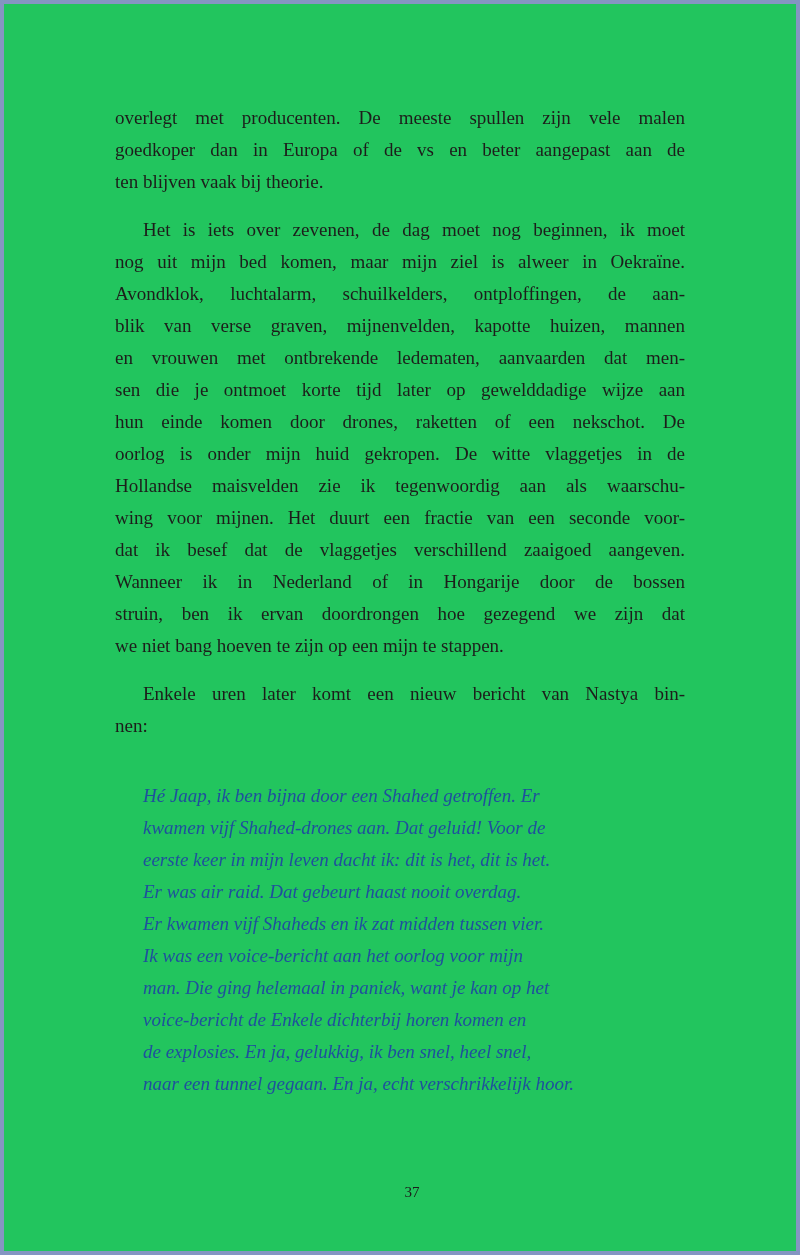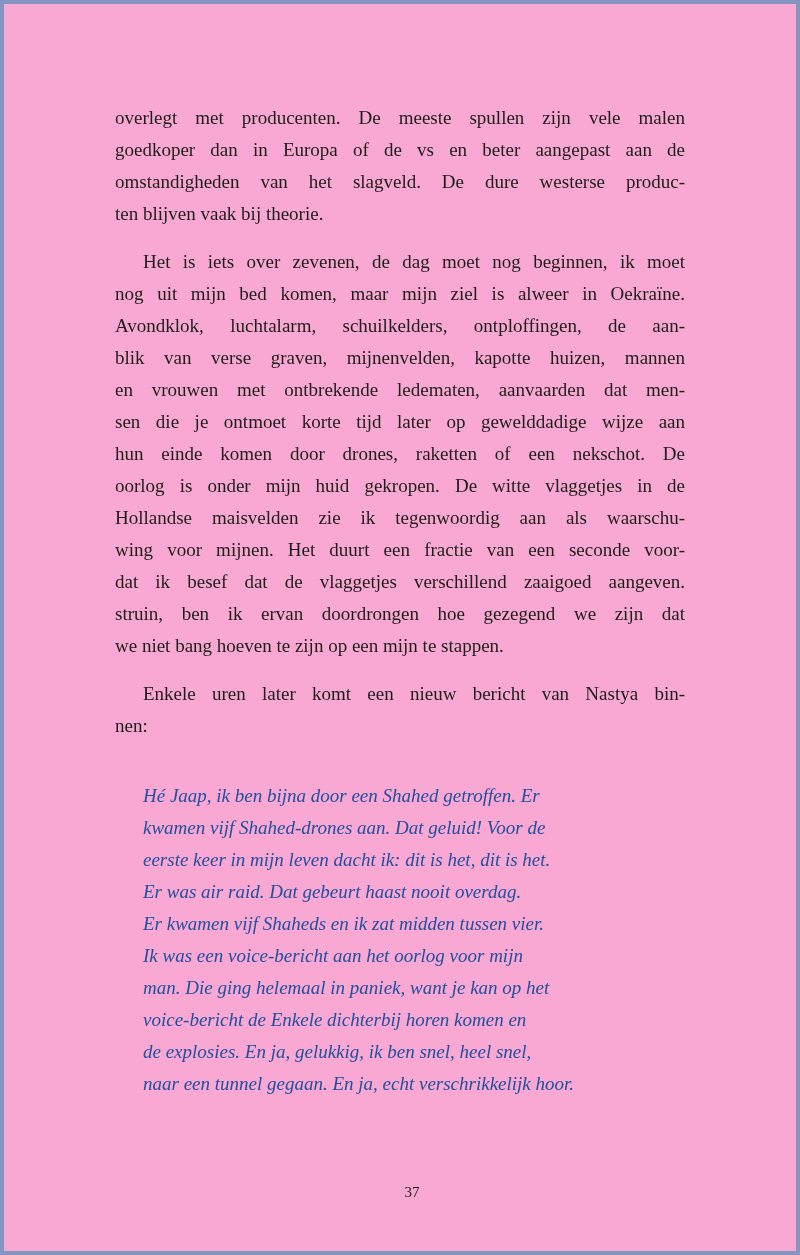--- a/index.html
+++ b/index.html
@@ -6,21 +6,21 @@
     --frame: #8595c2;
     --bodytext: #1d1d1b;
     --quotetext: #1f4f9d;
   }
   * { margin: 0; padding: 0; box-sizing: border-box; }
   html, body { background: #ffffff; }
   .page {
     position: relative;
     width: 800px;
     height: 1255px;
-    background: #f9a8d4;
+    background: #22c55e;
     border: 4px solid var(--frame);
     overflow: hidden;
     font-family: "Liberation Serif", "DejaVu Serif", serif;
   }
   .text-block {
     margin: 0 111px;           
     padding-top: 98px;
     width: 570px;
   }
   .line {
@@ -61,35 +61,35 @@
 </style>
 </head>
 <body>
 
 <div class="page">
   <div class="text-block">
     <div id="paragraphs">
         <div class="para">
           <div class="line">overlegt met producenten. De meeste spullen zijn vele malen</div>
           <div class="line">goedkoper dan in Europa of de vs en beter aangepast aan de</div>
-          <div class="line">omstandigheden van het slagveld. De dure westerse produc-</div>
           <div class="line last">ten blijven vaak bij theorie.</div>
         </div>
         <div class="para">
           <div class="line indent">Het is iets over zevenen, de dag moet nog beginnen, ik moet</div>
           <div class="line">nog uit mijn bed komen, maar mijn ziel is alweer in Oekraïne.</div>
           <div class="line">Avondklok, luchtalarm, schuilkelders, ontploffingen, de aan-</div>
           <div class="line">blik van verse graven, mijnenvelden, kapotte huizen, mannen</div>
           <div class="line">en vrouwen met ontbrekende ledematen, aanvaarden dat men-</div>
           <div class="line">sen die je ontmoet korte tijd later op gewelddadige wijze aan</div>
           <div class="line">hun einde komen door drones, raketten of een nekschot. De</div>
           <div class="line">oorlog is onder mijn huid gekropen. De witte vlaggetjes in de</div>
           <div class="line">Hollandse maisvelden zie ik tegenwoordig aan als waarschu-</div>
           <div class="line">wing voor mijnen. Het duurt een fractie van een seconde voor-</div>
           <div class="line">dat ik besef dat de vlaggetjes verschillend zaaigoed aangeven.</div>
+          <div class="line">Wanneer ik in Nederland of in Hongarije door de bossen</div>
           <div class="line">struin, ben ik ervan doordrongen hoe gezegend we zijn dat</div>
           <div class="line last">we niet bang hoeven te zijn op een mijn te stappen.</div>
         </div>
         <div class="para">
           <div class="line indent">Enkele uren later komt een nieuw bericht van Nastya bin-</div>
           <div class="line last">nen:</div>
         </div>
       </div>
     <div id="quote" class="quote-block">
         <div class="qline">Hé Jaap, ik ben bijna door een Shahed getroffen. Er</div>

